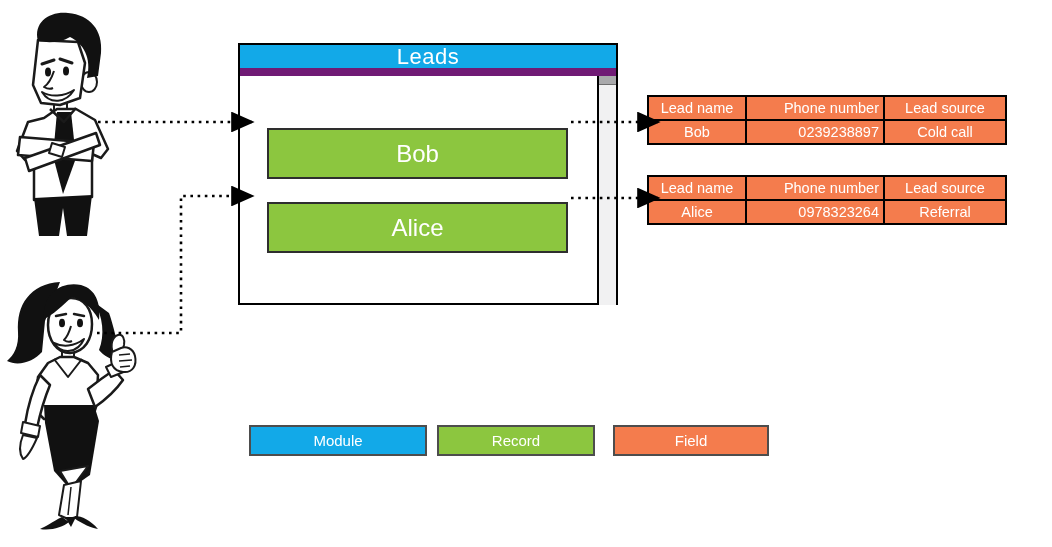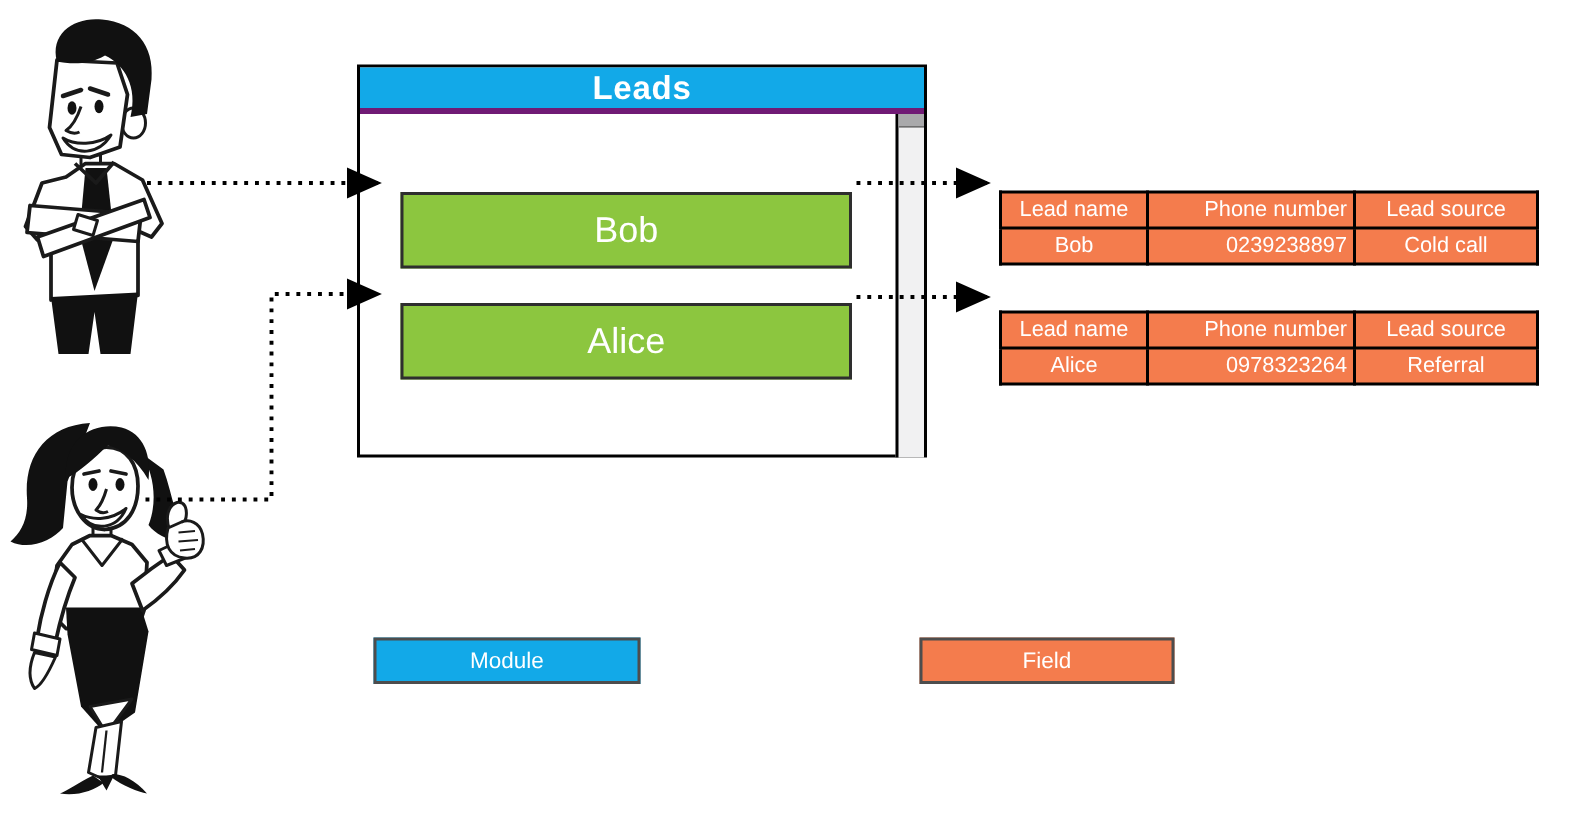--- a/index.html
+++ b/index.html
@@ -2,44 +2,44 @@
 <html style="--module-blue: #12A9E8; --record-green: #8CC63F; --field-orange: #F47C4D;"><head>
 <meta charset="utf-8">
 <style>
   html,body{margin:0;padding:0;background:#fff;}
   .canvas{position:relative;width:1052px;height:547px;background:#fff;overflow:hidden;
           font-family:"Liberation Sans",sans-serif;}
   .illu{position:absolute;z-index:1;}
   
   .window{position:absolute;left:238px;top:43px;width:380px;height:262px;background:#fff;
           border:2px solid #000;box-sizing:border-box;z-index:2;}
-  .titlebar{height:31px;background:var(--module-blue,#12A9E8);border-bottom:4px solid #701a75;
+  .titlebar{height:31px;background:var(--module-blue,#12A9E8);border-bottom:8px solid #701a75;
             box-sizing:border-box;color:#fff;font-size:22px;display:flex;align-items:center;
-            justify-content:center;letter-spacing:.5px;font-weight:bold;}
+            justify-content:center;letter-spacing:.5px;}
   .winbody{position:relative;height:229px;}
   .scrollbar{position:absolute;top:0;right:0;bottom:0;width:19px;background:#f1f1f2;
              border-left:2px solid #000;box-sizing:border-box;}
   .scrollthumb{position:absolute;top:0;left:0;right:0;height:8px;background:#a9a9ab;
                border-bottom:1px solid #6e6e6e;}
   .record{position:absolute;left:27px;width:301px;height:51px;box-sizing:border-box;
           background:var(--record-green,#8CC63F);border:2px solid #2e2e2e;color:#fff;
           font-size:24px;display:flex;align-items:center;justify-content:center;}
   .record.r0{top:52px;} .record.r1{top:126px;}
   
-  .field-table{position:absolute;left:666px;border-collapse:collapse;z-index:3;margin-top:32px;}
+  .field-table{position:absolute;left:647px;border-collapse:collapse;z-index:3;}
   .field-table.t0{top:95px;} .field-table.t1{top:175px;}
   .field-table td{border:2px solid #000;background:var(--field-orange,#F47C4D);color:#fff;
           font-size:14.5px;text-align:center;height:22px;padding:0 4px;box-sizing:content-box;}
   .field-table .c0{width:88px;} .field-table .c1{width:128px;text-align:right;} .field-table .c2{width:112px;text-align:center;}
   
   .legend-box{position:absolute;top:425px;height:31px;box-sizing:border-box;border:2px solid #4d4d4d;
           color:#fff;font-size:15px;display:flex;align-items:center;justify-content:center;z-index:3;}
   .legend-box.module{left:249px;width:178px;background:var(--module-blue,#12A9E8);}
   .legend-box.record{left:437px;width:158px;background:var(--record-green,#8CC63F);}
-  .legend-box.field {left:613px;width:170px;background:var(--field-orange,#F47C4D);text-align:right;}
+  .legend-box.field {left:613px;width:156px;background:var(--field-orange,#F47C4D);text-align:right;}
   .arrows{position:absolute;left:0;top:0;z-index:6;pointer-events:none;}
 </style>
 </head>
 <body>
 
 <div class="canvas">
 
   <svg class="illu" style="left:10px;top:8px" width="120" height="230" viewBox="0 0 120 230">
     <g stroke="#1a1a1a" stroke-width="2.5" stroke-linejoin="round">
       <path d="M44,96 L57,95 L57,107 L44,107 Z" fill="#fff" stroke-width="2"></path>
@@ -129,20 +129,21 @@
       </tr>
       <tr>
         <td class="c0">Alice</td>
         <td class="c1">0978323264</td>
         <td class="c2">Referral</td>
       </tr>
     </tbody>
   </table>
 
   <div class="legend-box module">Module</div>
+  <div class="legend-box record">Record</div>
   <div class="legend-box field">Field</div>
 
   <svg class="arrows" width="1052" height="547" viewBox="0 0 1052 547">
     <defs>
       <marker id="ah" markerWidth="9" markerHeight="8" refX="8" refY="4" orient="auto">
         <path d="M0,0 L9,4 L0,8 Z" fill="#000"></path>
       </marker>
     </defs>
     <g fill="none" stroke="#000" stroke-width="2.6" stroke-dasharray="2.6 4.6">
       <path d="M98,122 H252" marker-end="url(#ah)"></path>

